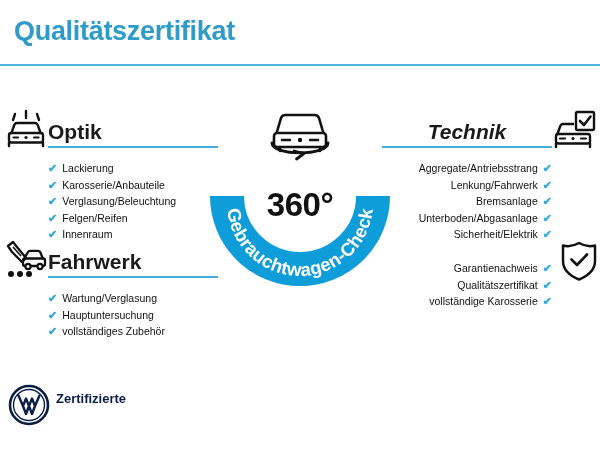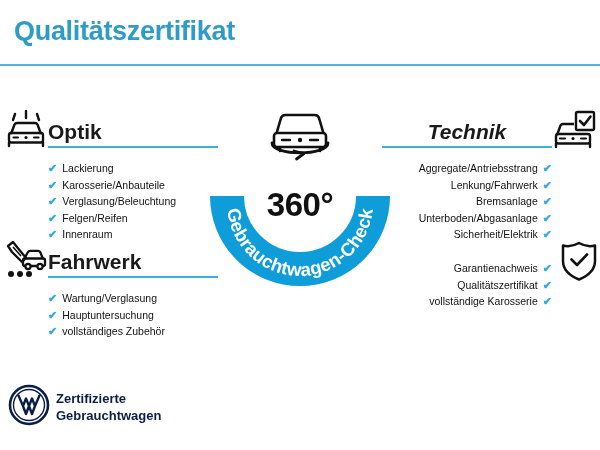--- a/index.html
+++ b/index.html
@@ -354,16 +354,15 @@
   <div id="vw-logo">
     <svg viewBox="0 0 42 42" width="42" height="42">
       <circle cx="21" cy="21" r="19" stroke="#0A1E46" stroke-width="2.6" fill="none"></circle>
       <circle cx="21" cy="21" r="15.5" stroke="#0A1E46" stroke-width="1.4" fill="none"></circle>
       <path d="M10.5 11.5 L15 22 L18 14.5 L21 22 L24 14.5 L27 22 L31.5 11.5
                M15 22 L18 30 L21 22 L24 30 L27 22" stroke="#0A1E46" stroke-width="2.4" fill="none" stroke-linejoin="round" stroke-linecap="round"></path>
     </svg>
   </div>
   <div id="vw-text">
     <div>Zertifizierte</div>
-    <div>Gebrauchtwagen</div>
   </div>
 
 </div>
 
 </body></html>

